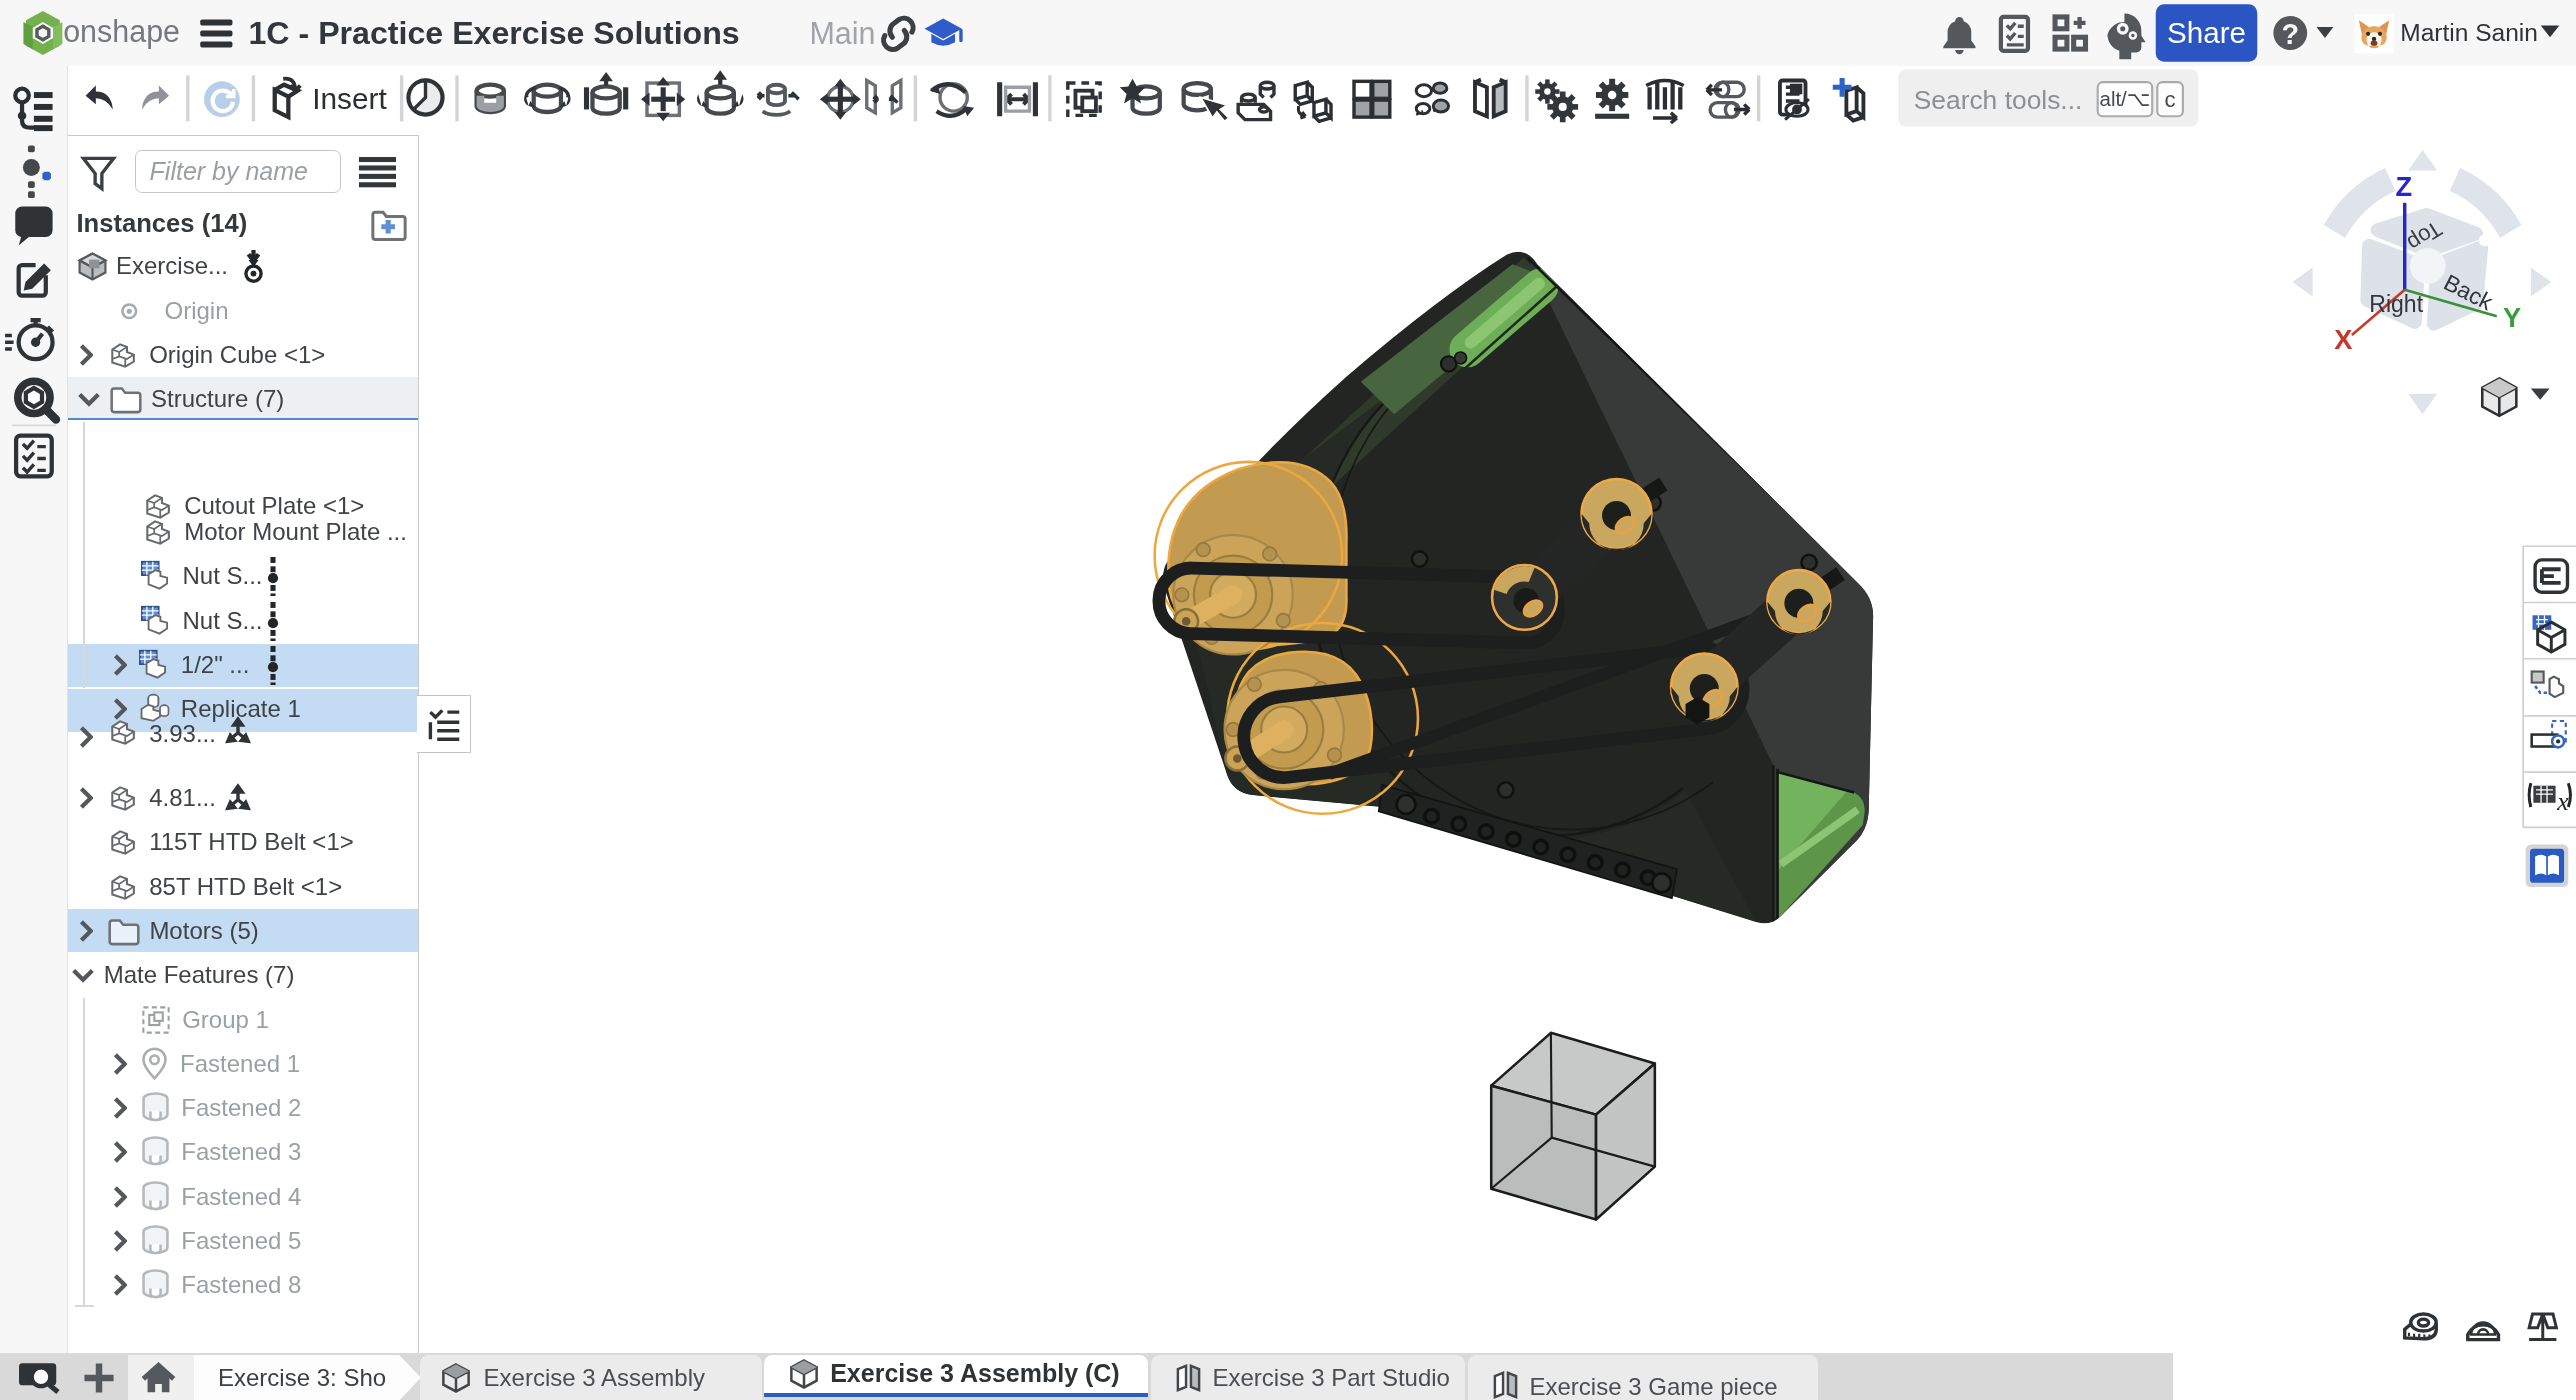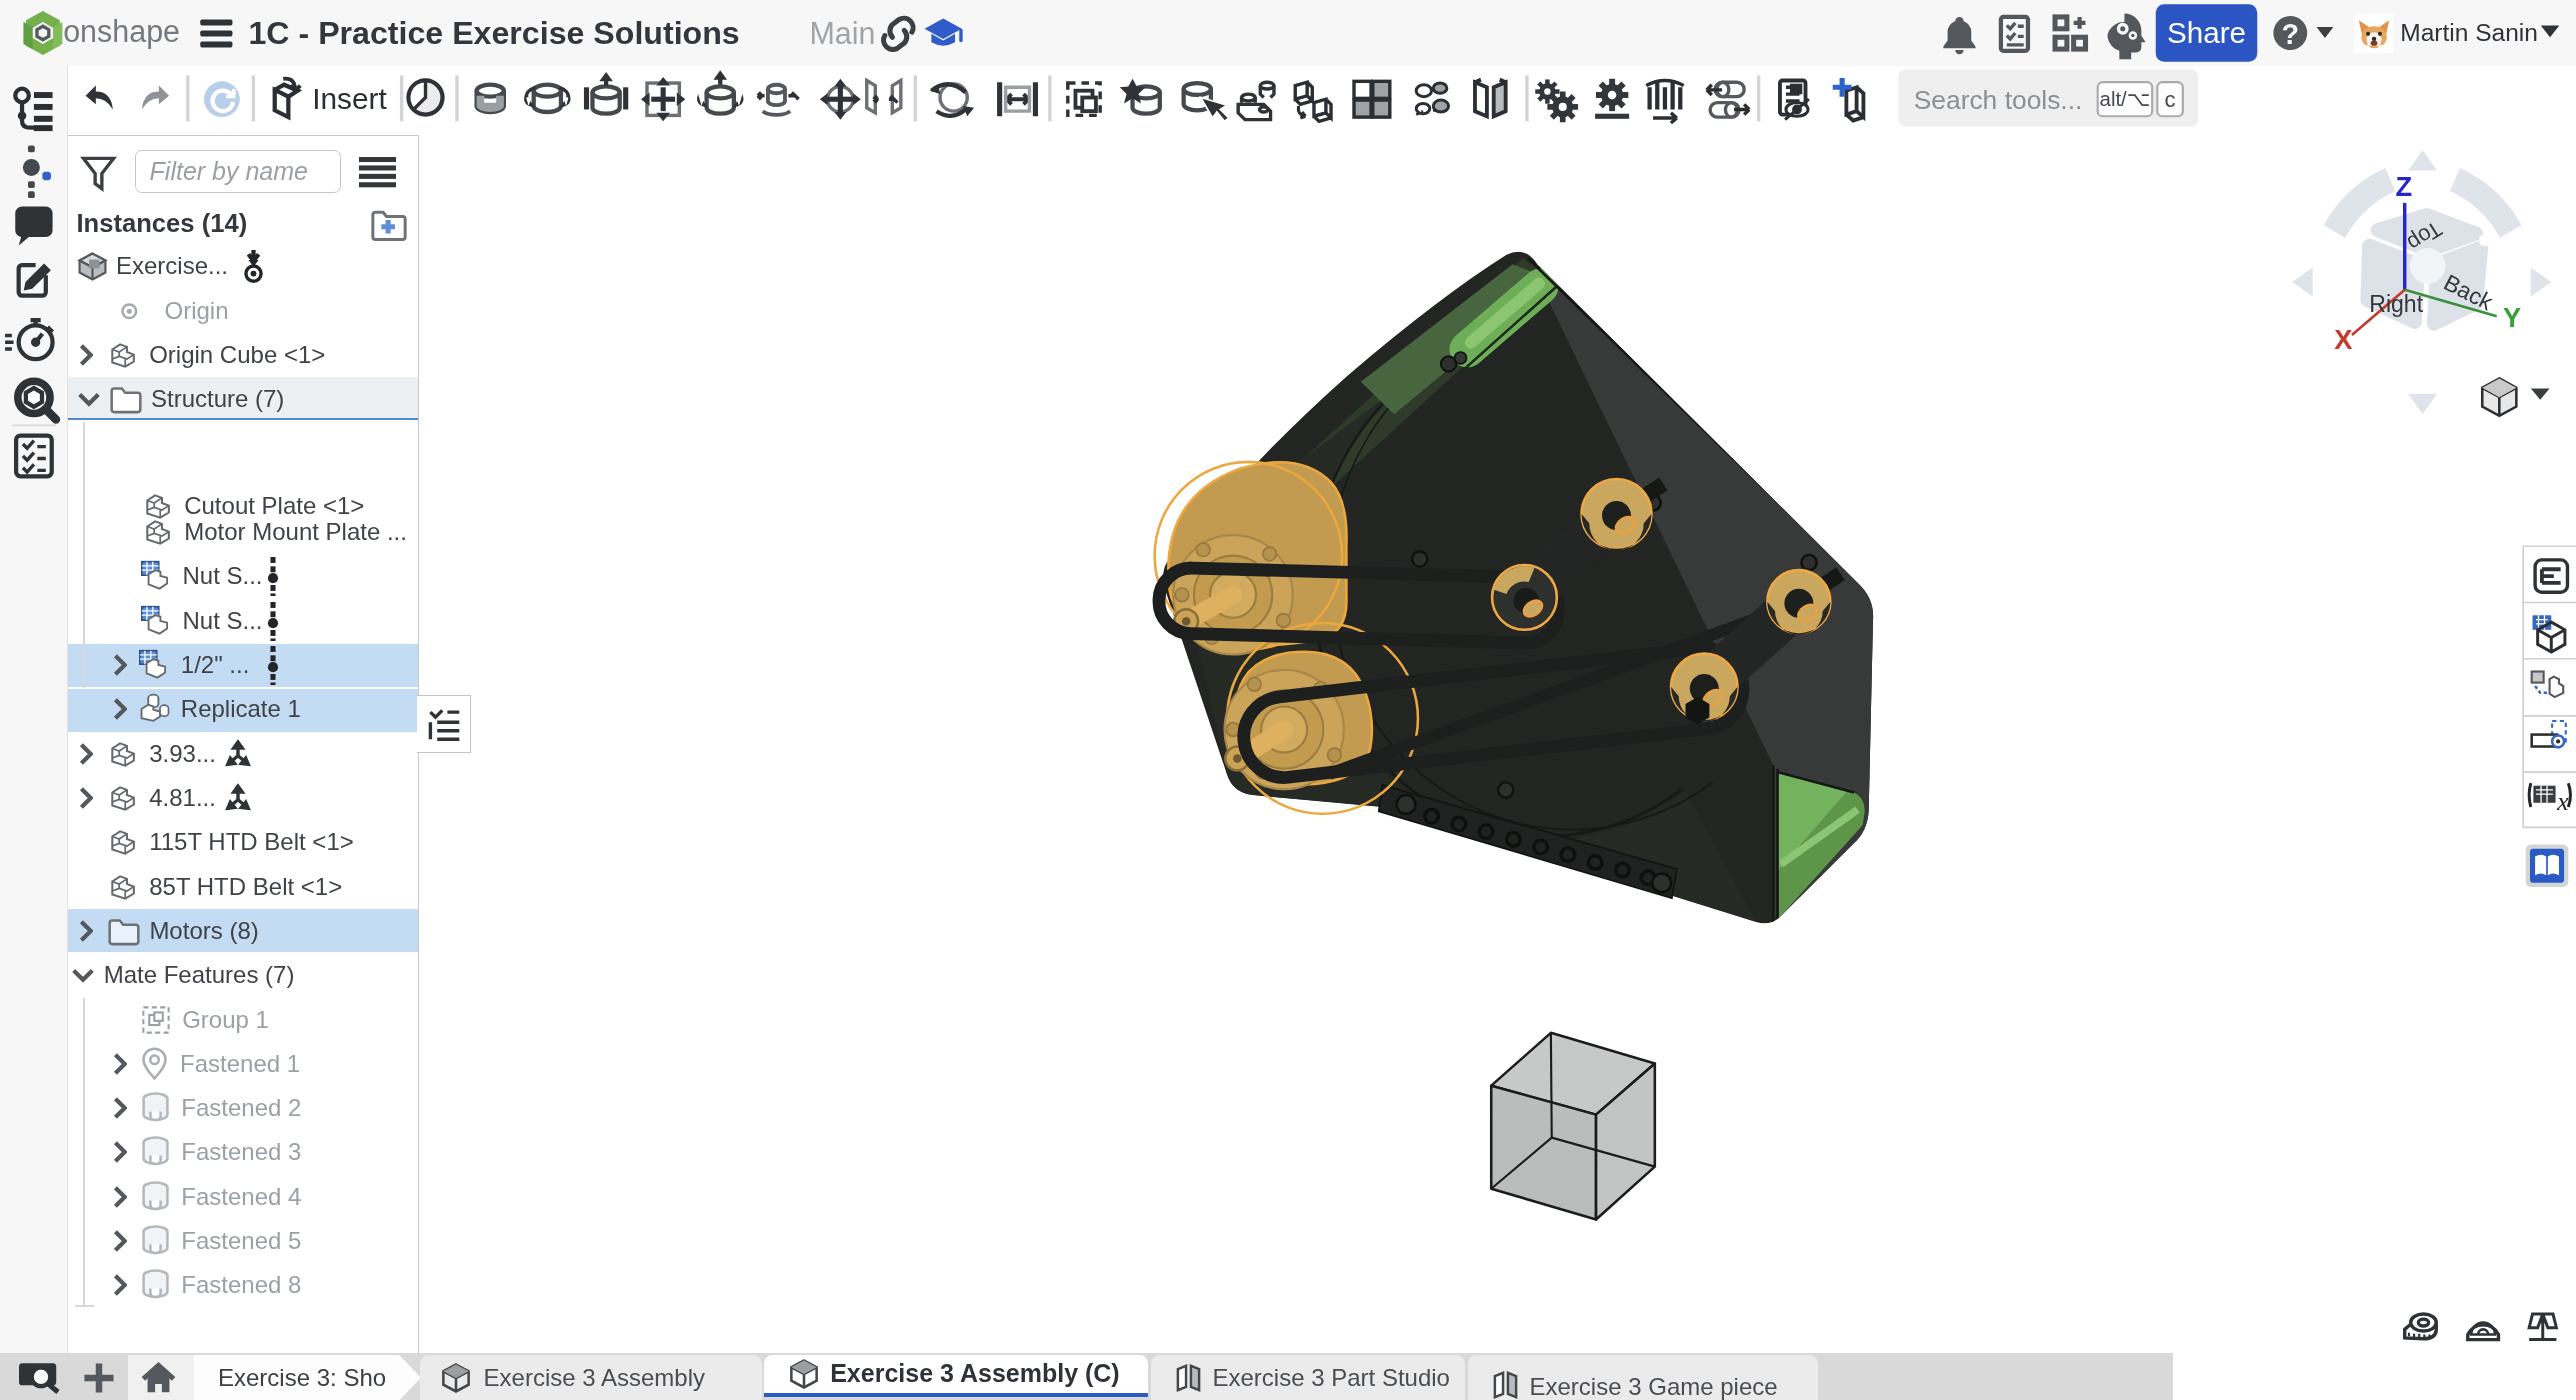--- a/index.html
+++ b/index.html
@@ -723,21 +723,21 @@
     <svg style="margin-left:11px" width="34" height="32" viewBox="0 0 40 38">
       <ellipse cx="18" cy="6" rx="6" ry="4" fill="#fff" stroke="#66696d" stroke-width="2.2"></ellipse>
       <path d="M12 6 v7 a6 4 0 0 0 12 0 V6" fill="#fff" stroke="#66696d" stroke-width="2.2"></path>
       <path d="M4 26 V19 L12 14 L18 16 V20 L26 22 V28 L18 33 L4 30 Z" fill="#fff" stroke="#66696d" stroke-width="2.2"></path>
       <ellipse cx="31" cy="18" rx="5" ry="3.5" fill="#fff" stroke="#66696d" stroke-width="2"></ellipse>
       <path d="M26 18 v6 a5 3.5 0 0 0 10 0 v-6" fill="#fff" stroke="#66696d" stroke-width="2"></path>
     </svg>
     <span style="margin-left:8.5px">Replicate 1</span>
   </div>
 
-  <div class="row" style="top:596px;">
+  <div class="row" style="top:568px;align-items:flex-end;">
     <svg style="margin-left:10.2px" width="15.3" height="22" viewBox="0 0 18 26">
         <path d="M4 2 L15 13 L4 24" fill="none" stroke="#54585c" stroke-width="5"></path>
       </svg>
     <svg style="margin-left:14.5px" width="31" height="31" viewBox="0 0 36 36">
       <path d="M5 24 V11 L14 5 L22 8 V14 L30 17 V25 L20 31 L5 26 Z" fill="#fff" stroke="#66696d" stroke-width="2.4"></path>
       <path d="M5 11 L13 14 L22 8 M13 14 L13 19 L22 22 L30 17 M13 19 L5 22 M20 31 L20 22" fill="none" stroke="#66696d" stroke-width="2"></path>
     </svg>
     <span style="margin-left:10.2px">3.93...</span>
     <svg style="position:absolute;left:153px" width="34" height="34" viewBox="0 0 40 40">
       <g stroke="#2f3336" stroke-width="4" fill="#2f3336">
@@ -780,21 +780,21 @@
     <span style="margin-left:10.2px">85T HTD Belt &lt;1&gt;</span>
   </div>
 
   <div class="row" style="top:773px;">
     <svg style="margin-left:10.2px" width="15.3" height="22" viewBox="0 0 18 26">
         <path d="M4 2 L15 13 L4 24" fill="none" stroke="#54585c" stroke-width="5"></path>
       </svg>
     <svg style="margin-left:14.5px" width="32" height="29" viewBox="0 0 38 34">
       <path d="M2 7 a3 3 0 0 1 3 -3 h9 l4 5 h15 a3 3 0 0 1 3 3 v17 a3 3 0 0 1 -3 3 h-28 a3 3 0 0 1 -3 -3 Z" fill="#e9f1fa" stroke="#6e7276" stroke-width="3"></path>
     </svg>
-    <span style="margin-left:9.4px">Motors (8)</span>
+    <span style="margin-left:9.4px">Motors (5)</span>
   </div>
 
   <div class="row" style="top:817px;">
     <svg style="margin-left:4.3px" width="22" height="15.3" viewBox="0 0 26 18">
         <path d="M2 4 L13 15 L24 4" fill="none" stroke="#54585c" stroke-width="5"></path>
       </svg>
     <span style="margin-left:9.4px">Mate Features (7)</span>
   </div>
 
   <div class="row gray" style="top:862px;">

